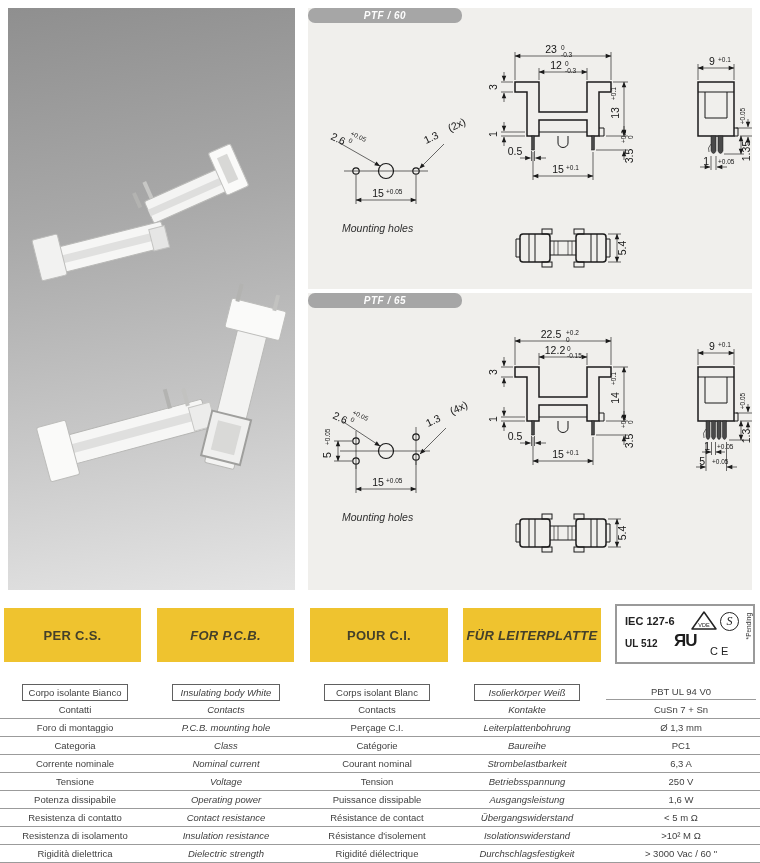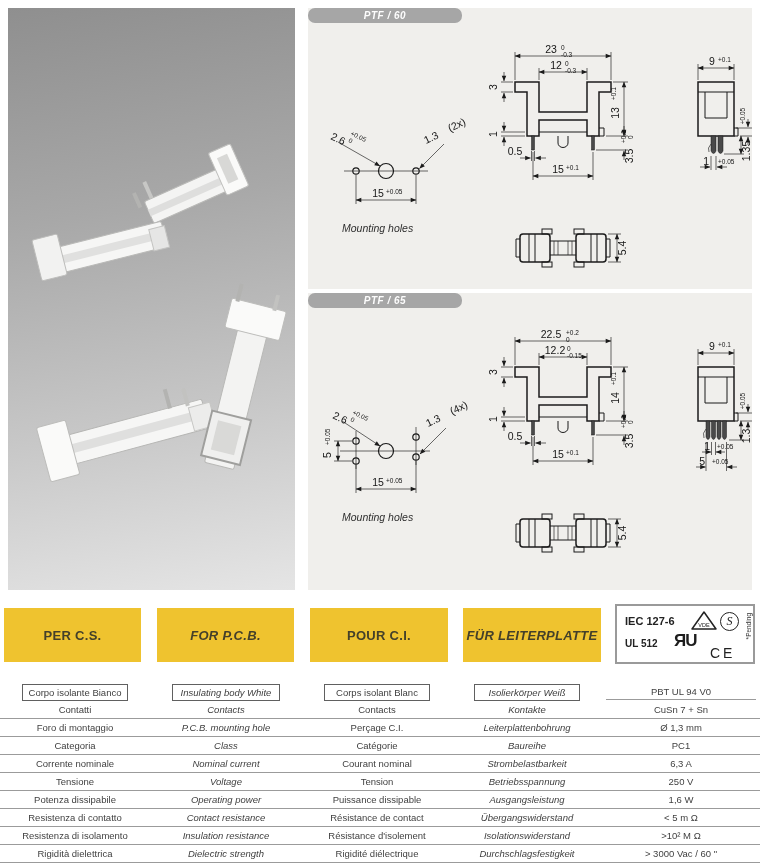--- a/index.html
+++ b/index.html
@@ -35,21 +35,21 @@
   #y3{left:310px;width:138px;} #y4{left:463px;width:138px;font-style:italic;}
 
   
   .cert{position:absolute;left:615px;top:604px;width:140px;height:60px;background:#fff;border:2px solid #9a9a9a;box-sizing:border-box;}
   .cert .iec{position:absolute;left:8px;top:9px;font-weight:bold;font-size:11px;color:#222;}
   .cert .ul{position:absolute;left:8px;top:32px;font-weight:bold;font-size:10px;color:#222;}
   .vde{position:absolute;left:74px;top:4px;}
   .smark{position:absolute;left:103px;top:6px;width:19px;height:19px;border:1.6px solid #222;border-radius:50%;
          text-align:center;line-height:16px;font-size:12px;font-style:italic;font-family:"Liberation Serif",serif;color:#222;box-sizing:border-box;}
   .ulmark{position:absolute;left:57px;top:25px;font-size:17px;font-weight:bold;color:#1d1d1d;letter-spacing:-1px;}
-  .cemark{position:absolute;left:93px;top:39px;font-size:14px;letter-spacing:3px;color:#222;}
+  .cemark{position:absolute;left:93px;top:39px;font-size:11px;letter-spacing:3px;color:#222;}
   .pending{position:absolute;right:1px;top:7px;font-size:6.5px;color:#333;writing-mode:vertical-rl;transform:rotate(180deg);}
 
   
   .spec{position:absolute;left:0;top:683px;width:760px;}
   .trow{display:grid;grid-template-columns:150px 152px 150px 150px 158px;height:18px;align-items:center;
         border-bottom:1px solid #9b9b9b;box-sizing:border-box;}
   .trow.first{border-bottom:none;}
   .cell{text-align:center;font-size:9.5px;color:#3f3f3f;white-space:nowrap;overflow:hidden;}
   .cell.i{font-style:italic;}
   .trow.first .bcell{border:1px solid #606060;margin:0 22px;height:15px;line-height:15px;align-self:center;}

